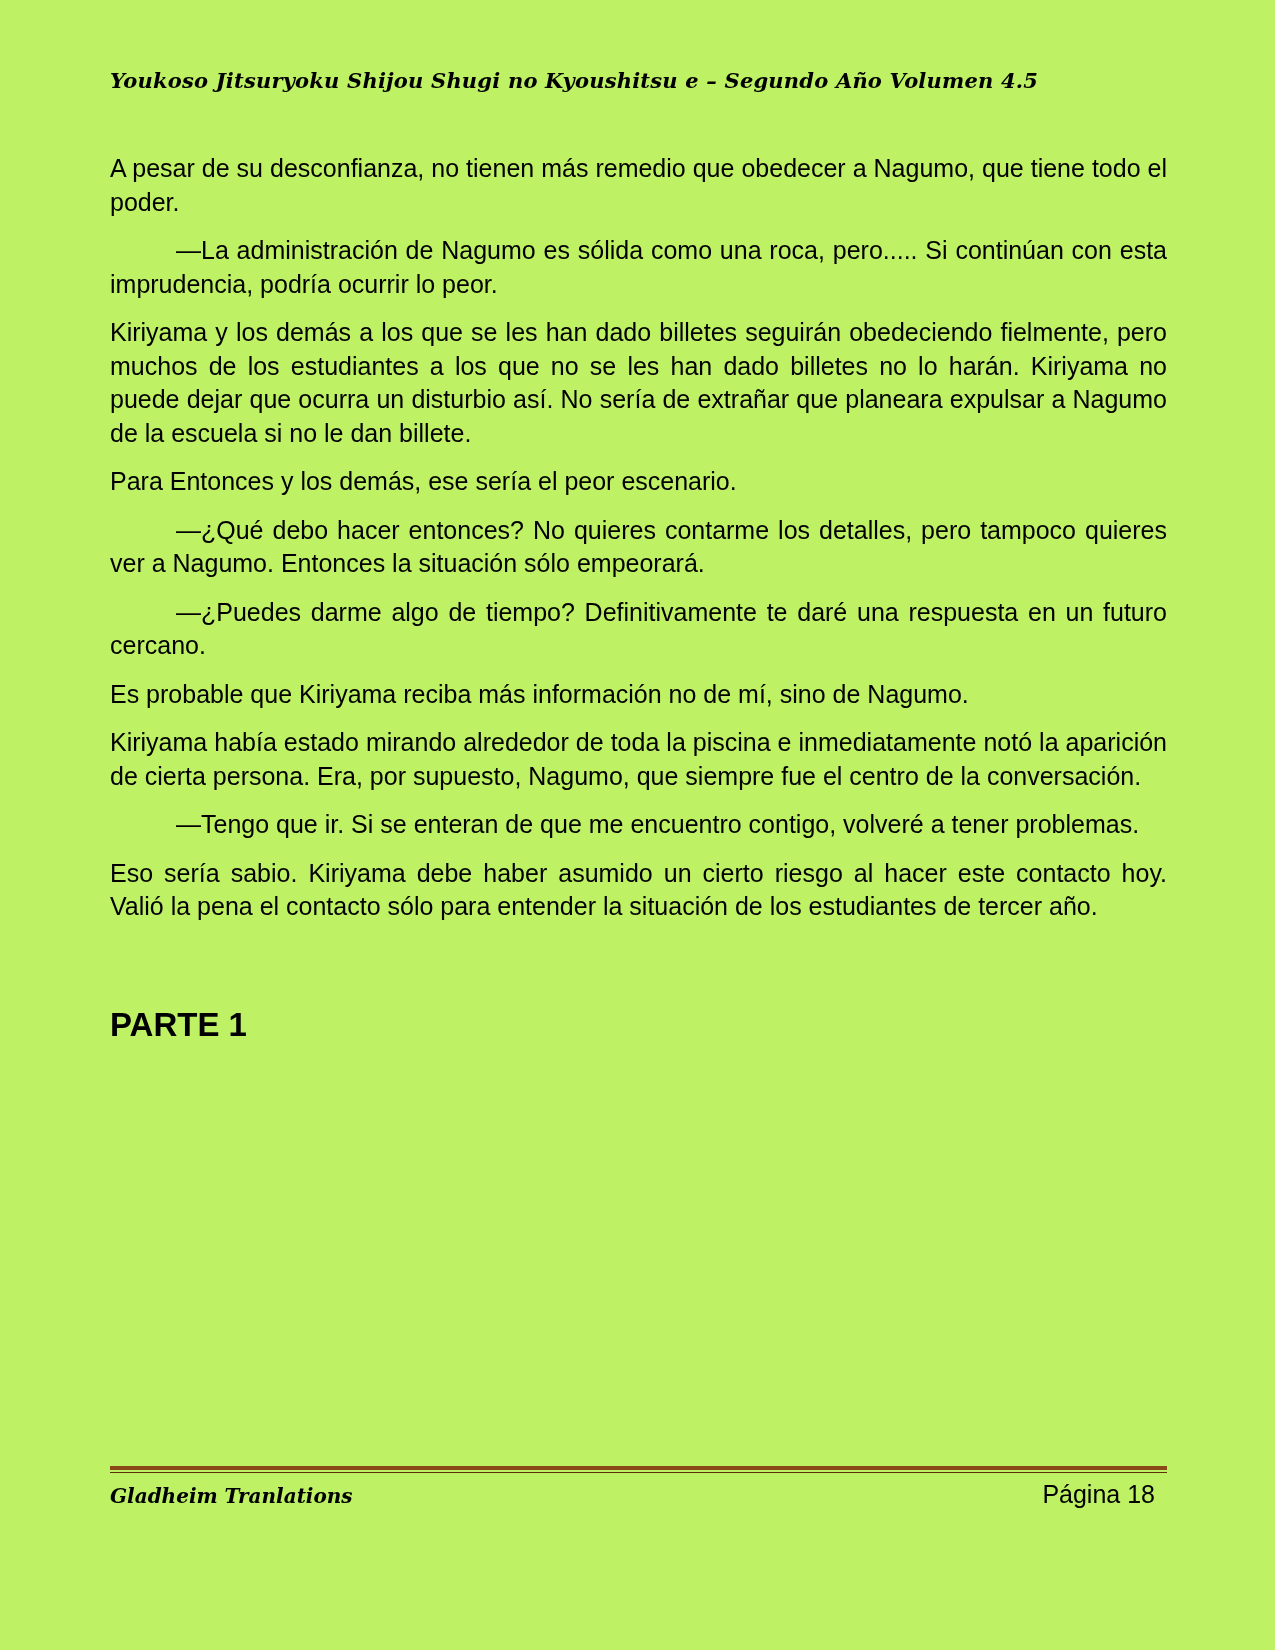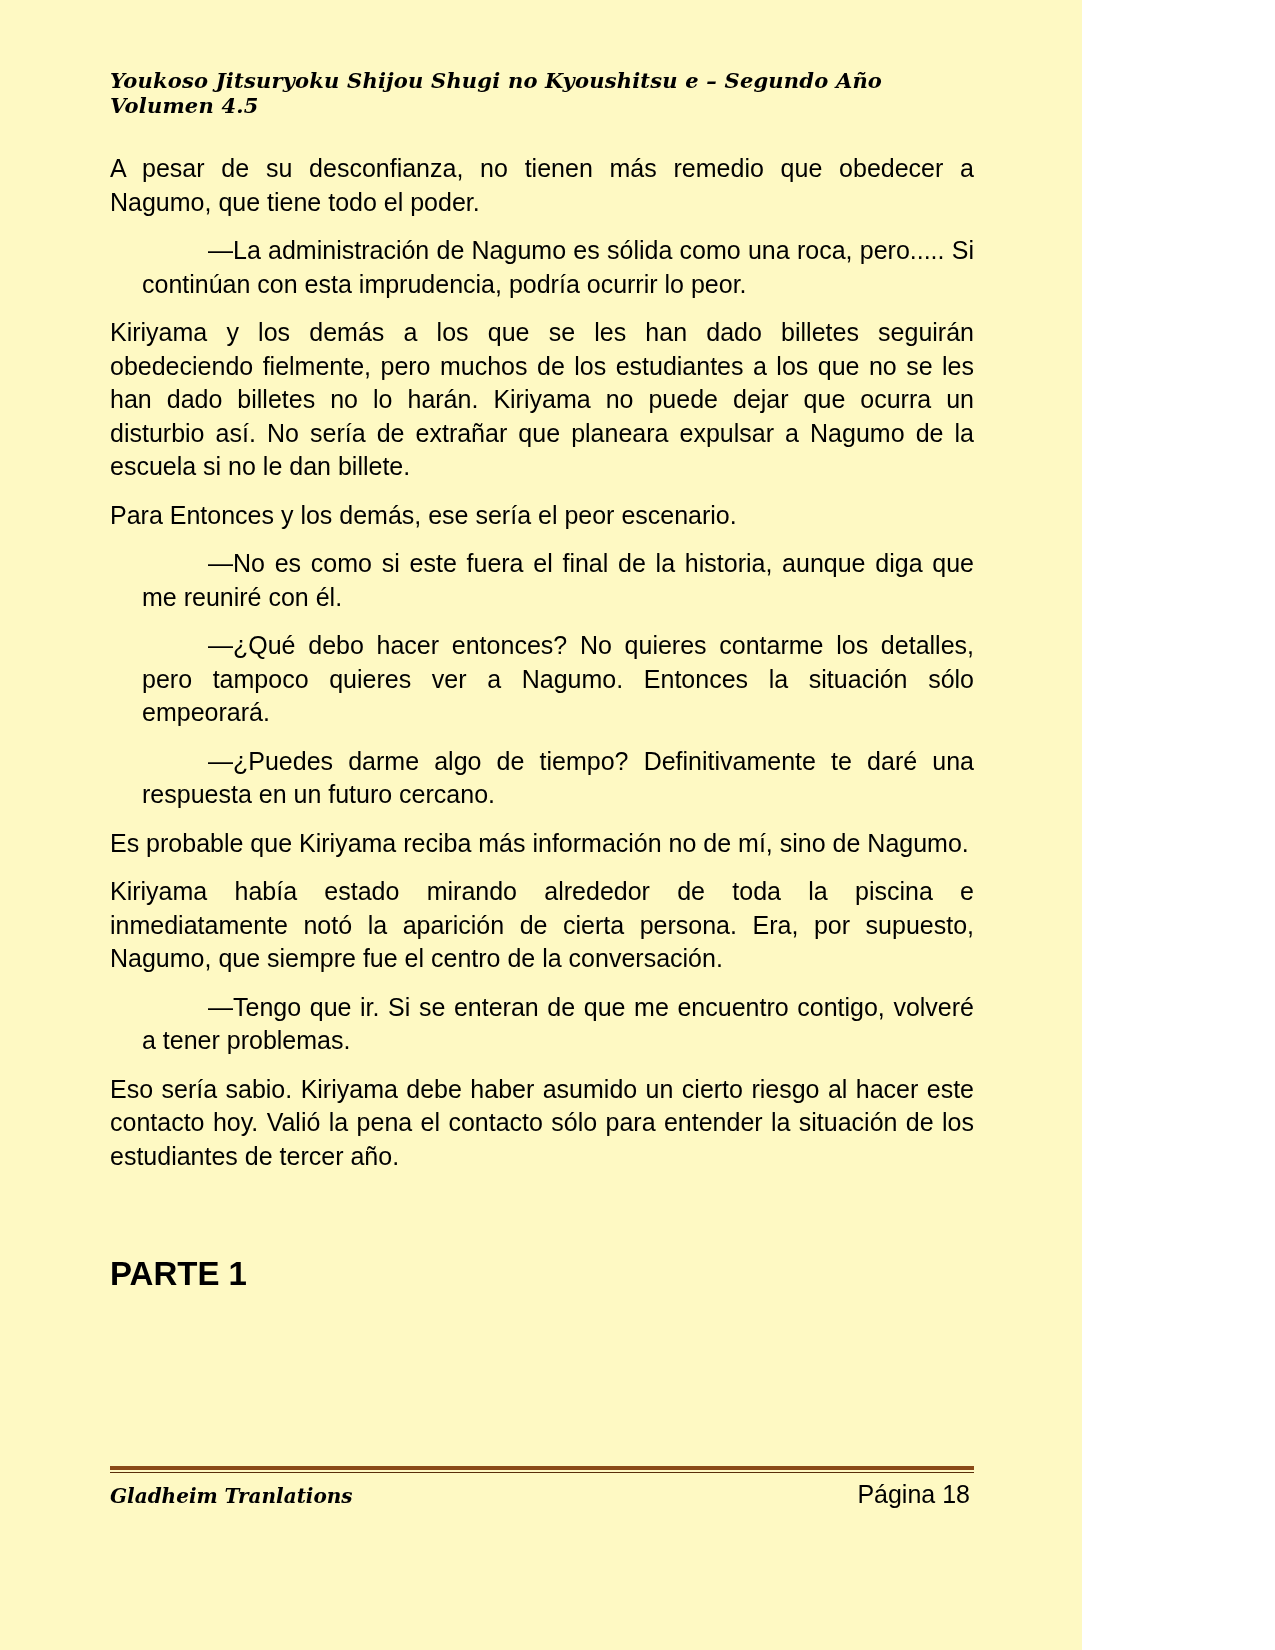--- a/index.html
+++ b/index.html
@@ -2,23 +2,23 @@
 <html><head>
 <meta charset="utf-8">
 <style>
   html, body {
     margin: 0;
     padding: 0;
     background: #ffffff;
   }
   .page {
     position: relative;
-    width: 1082px;
+    width: 1275px;
     height: 1650px;
-    background: #fef9c3;
+    background: #bef264;
     color: #000000;
     font-family: "Liberation Sans", sans-serif;
     overflow: hidden;
     box-sizing: border-box;
   }
   .header {
     position: absolute;
     top: 68px;
     left: 110px;
     right: 108px;
@@ -37,41 +37,40 @@
   }
   .content p.body {
     font-size: 25px;
     line-height: 33.5px;
     text-align: justify;
     margin: 0 0 15px 0;
     color: #000000;
   }
   .content p.body.indent {
     text-indent: 66px;
-    margin-left: 32px;
   }
   .section-heading {
     font-weight: bold;
     font-size: 33px;
     margin-top: 82px;
     color: #000000;
   }
   .footer-rule {
     position: absolute;
     left: 110px;
     right: 108px;
     top: 1466px;
     height: 2px;
     border-top: 4px solid #8a4a17;
     border-bottom: 1px solid #5a2f0b;
   }
   .footer {
     position: absolute;
     left: 110px;
-    right: 112px;
+    right: 120px;
     top: 1480px;
     display: flex;
     justify-content: space-between;
     align-items: baseline;
     text-align: center;
   }
   .footer-left {
     font-family: "DejaVu Serif", serif;
     font-style: italic;
     font-weight: bold;
@@ -87,21 +86,20 @@
 <div class="page">
 
   <div class="header">Youkoso Jitsuryoku Shijou Shugi no Kyoushitsu e – Segundo Año Volumen 4.5</div>
 
   <div class="content">
     <div>
         <p class="body">A pesar de su desconfianza, no tienen más remedio que obedecer a Nagumo, que tiene todo el poder.</p>
         <p class="body indent">—La administración de Nagumo es sólida como una roca, pero..... Si continúan con esta imprudencia, podría ocurrir lo peor.</p>
         <p class="body">Kiriyama y los demás a los que se les han dado billetes seguirán obedeciendo fielmente, pero muchos de los estudiantes a los que no se les han dado billetes no lo harán. Kiriyama no puede dejar que ocurra un disturbio así. No sería de extrañar que planeara expulsar a Nagumo de la escuela si no le dan billete.</p>
         <p class="body">Para Entonces y los demás, ese sería el peor escenario.</p>
-        <p class="body indent">—No es como si este fuera el final de la historia, aunque diga que me reuniré con él.</p>
         <p class="body indent">—¿Qué debo hacer entonces? No quieres contarme los detalles, pero tampoco quieres ver a Nagumo. Entonces la situación sólo empeorará.</p>
         <p class="body indent">—¿Puedes darme algo de tiempo? Definitivamente te daré una respuesta en un futuro cercano.</p>
         <p class="body">Es probable que Kiriyama reciba más información no de mí, sino de Nagumo.</p>
         <p class="body">Kiriyama había estado mirando alrededor de toda la piscina e inmediatamente notó la aparición de cierta persona. Era, por supuesto, Nagumo, que siempre fue el centro de la conversación.</p>
         <p class="body indent">—Tengo que ir. Si se enteran de que me encuentro contigo, volveré a tener problemas.</p>
         <p class="body">Eso sería sabio. Kiriyama debe haber asumido un cierto riesgo al hacer este contacto hoy. Valió la pena el contacto sólo para entender la situación de los estudiantes de tercer año.</p>
       </div>
     <div class="section-heading">PARTE 1</div>
   </div>
 

